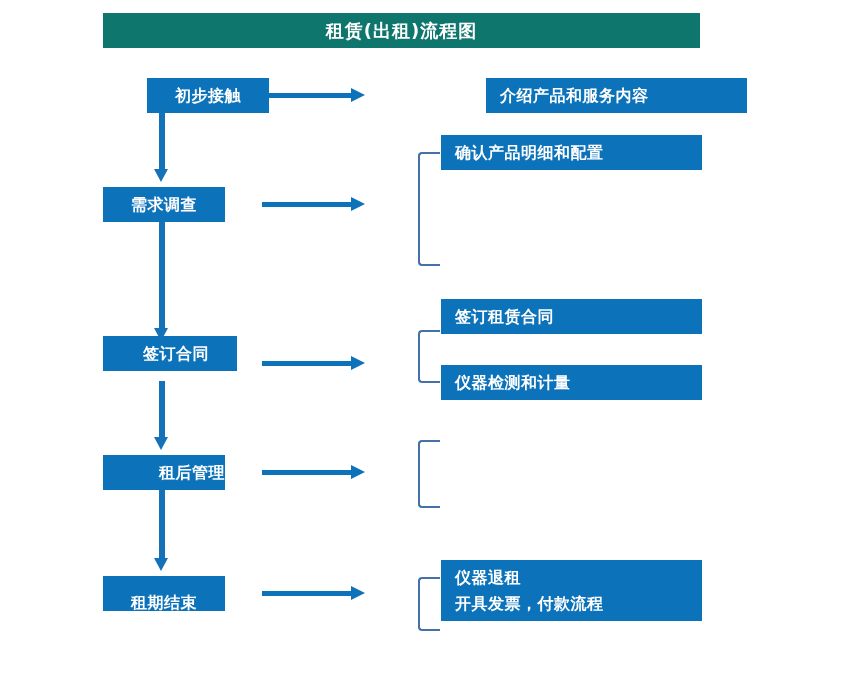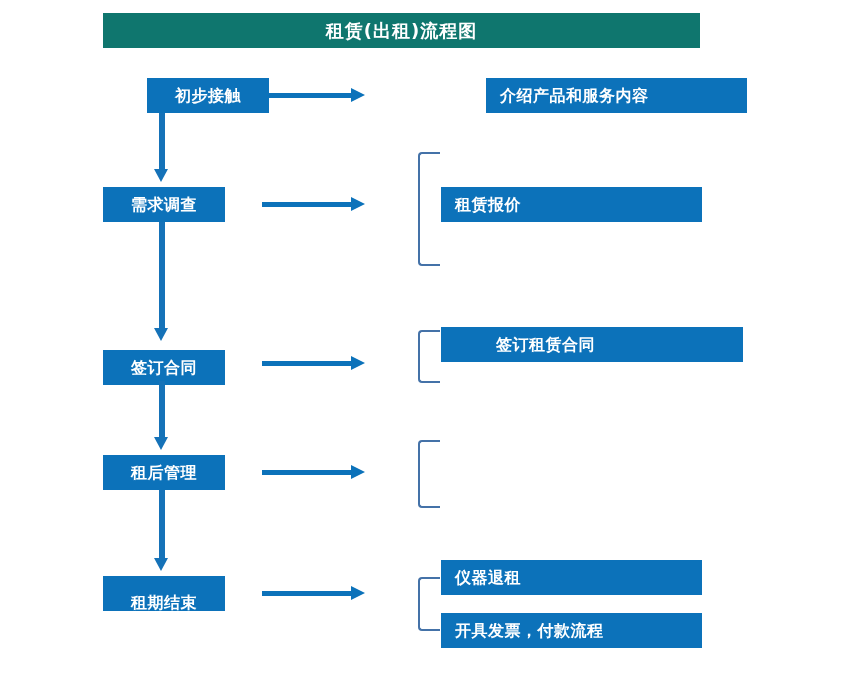--- a/index.html
+++ b/index.html
@@ -150,24 +150,24 @@
   <div class="title-bar">
     <span class="title-text">租赁(出租)流程图</span>
   </div>
 
   <div class="stage-box" style="left:103px; top:78px;margin-left:44px;">
     <span class="stage-label">初步接触</span>
   </div>
   <div class="stage-box" style="left:103px; top:187px;align-items:center;">
     <span class="stage-label">需求调查</span>
   </div>
-  <div class="stage-box" style="left:103px; top:350px;">
+  <div class="stage-box" style="left:103px; top:336px;padding-left:12px;">
     <span class="stage-label">签订合同</span>
   </div>
-  <div class="stage-box" style="left:103px; top:455px;">
+  <div class="stage-box" style="left:103px; top:455px;justify-content:flex-end;">
     <span class="stage-label">租后管理</span>
   </div>
   <div class="stage-box" style="left:103px; top:576px;align-items:flex-end;">
     <span class="stage-label">租期结束</span>
   </div>
 
   <div class="arrow-v" style="top:113px; height:69px;">
     <div class="shaft" style="height:56px;"></div>
     <div class="head" style="top:56px;"></div>
   </div>
@@ -206,26 +206,29 @@
   </div>
 
   <div class="bracket" style="top:152px; height:114px;"></div>
   <div class="bracket" style="top:330px; height:53px;"></div>
   <div class="bracket" style="top:440px; height:68px;"></div>
   <div class="bracket" style="top:577px; height:54px;"></div>
 
   <div class="detail-box" style="top:78px;margin-left:45px;">
     <span class="detail-label">介绍产品和服务内容</span>
   </div>
-  <div class="detail-box" style="top:187px;">
-    <span class="detail-label">租赁报价</span>
-  </div>
-  <div class="detail-box" style="top:327px;padding-left:41px;">
+  <div class="detail-box" style="top:135px;">
+    <span class="detail-label">确认产品明细和配置</span>
+  </div>
+  <div class="detail-box" style="top:299px;">
     <span class="detail-label">签订租赁合同</span>
+  </div>
+  <div class="detail-box" style="top:365px;">
+    <span class="detail-label">仪器检测和计量</span>
   </div>
   <div class="detail-box" style="top:560px;">
     <span class="detail-label">仪器退租</span>
   </div>
-  <div class="detail-box" style="top:613px;">
+  <div class="detail-box" style="top:586px;">
     <span class="detail-label">开具发票，付款流程</span>
   </div>
 
 </div>
 
 </body></html>

